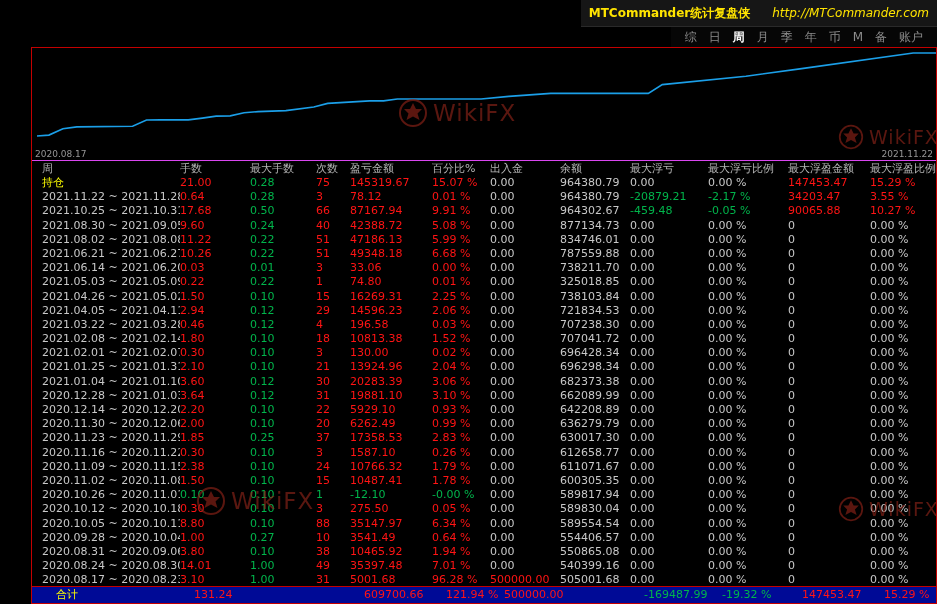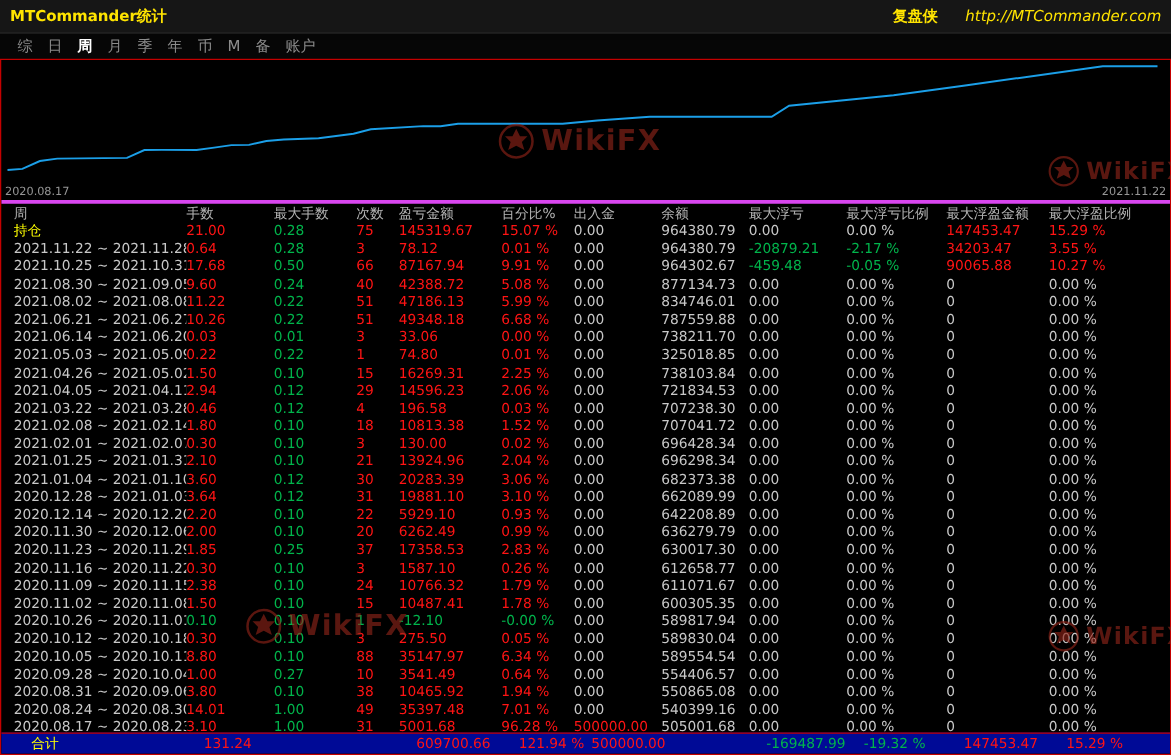--- a/index.html
+++ b/index.html
@@ -1,48 +1,48 @@
 <!DOCTYPE html>
 <html><head>
 <meta charset="utf-8">
 <style>
   html,body{margin:0;padding:0;background:#000;}
   .app{position:relative;width:937px;height:604px;background:#000;overflow:hidden;
        display:flex;flex-direction:column;
-       font-family:"DejaVu Sans","Liberation Sans",sans-serif;}
+       font-family:"DejaVu Sans","Liberation Sans",sans-serif;align-items:flex-end;}
   .titlebar{height:26px;flex:0 0 auto;background:#161616;border-bottom:1px solid #2a2a2a;
             display:flex;align-items:center;justify-content:space-between;padding:0 8px;}
   .title{color:#ffe400;font-size:12px;font-weight:bold;}
   .title-right{display:flex;align-items:center;gap:22px;font-size:12px;color:#ffe400;}
   .brand{font-weight:bold;color:#ffe400;}
   .url{color:#ffe400;text-decoration:none;cursor:pointer;font-style:italic;}
   .menubar{height:20px;flex:0 0 auto;display:flex;align-items:center;padding:0 8px;background:#060606;}
   .mi{color:#8c8c8c;font-size:12px;padding:0 6px;cursor:default;}
   .mi.active{color:#ffffff;font-weight:bold;}
   .content{flex:1;border:1px solid #c40000;display:flex;flex-direction:column;overflow:hidden;background:#000;}
-  .chart-section{height:112px;flex:0 0 auto;border-bottom:3px solid #d946ef;position:relative;}
+  .chart-section{height:112px;flex:0 0 auto;border-bottom:1px solid #d946ef;position:relative;}
   #chart-svg{position:absolute;left:0;top:0;}
   .axis-label{position:absolute;bottom:1px;font-size:9px;color:#969696;}
   .axis-label.left{left:3px;}
   .axis-label.right{right:3px;}
   .table-section{flex:1;overflow:hidden;font-size:11px;}
   .grid{display:grid;
         grid-template-columns:138px 70px 66px 34px 82px 58px 70px 70px 78px 80px 82px auto;
         padding-left:10px;align-items:center;}
   .thead{height:15px;line-height:15px;color:#b4b4b4;}
   .row{height:14.2px;line-height:14.2px;}
   .cell{white-space:nowrap;overflow:hidden;}
   .c-n{color:#c8c8c8}
   .c-r{color:#ff1414}
   .c-g{color:#00b44b}
   .c-y{color:#ffff00}
   .tfoot{height:16px;flex:0 0 auto;background:#000a96;border-top:1px solid #c40000;font-size:11px;}
   .tfoot .row{height:15px;line-height:15px;padding-left:24px;}
   .wm{position:absolute;display:flex;align-items:center;gap:5px;pointer-events:none;z-index:5;}
-  .wm-text{font-size:23px;font-weight:bold;letter-spacing:1px;color:rgba(150,38,26,0.6);}
+  .wm-text{font-size:23px;font-weight:normal;letter-spacing:1px;color:rgba(150,38,26,0.6);}
   .wm svg{opacity:0.65;}
 </style>
 </head>
 <body>
 
 <div class="app">
 
   <div class="titlebar">
     <span class="title">MTCommander统计</span>
     <span class="title-right">

